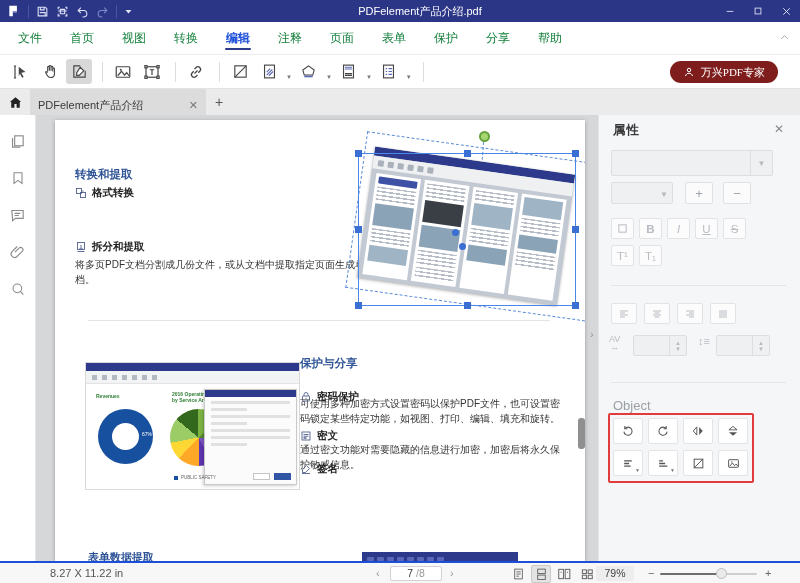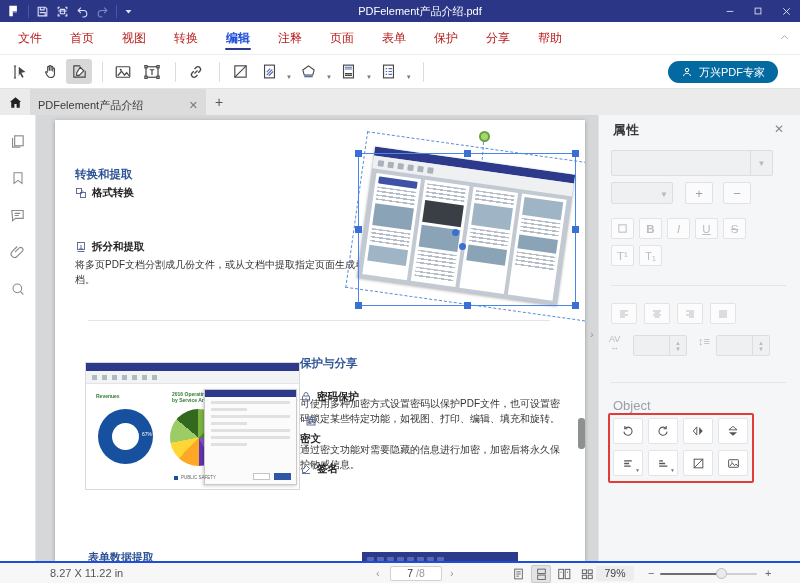--- a/index.html
+++ b/index.html
@@ -16,38 +16,38 @@
   .titlebar .tb-left { display:flex; align-items:center; gap:7px; padding-left:7px; }
   .tb-sep { width:1px; height:13px; background:#4a55a8; }
   .tb-ic { color:#dfe3f7; display:flex; align-items:center; }
   .tb-ic.dim { color:#7d89c9; }
   .tb-title { position:absolute; left:0; right:0; text-align:center; color:#ffffff; font-size:11px; line-height:22px; pointer-events:none;padding-left:40px; }
   .tb-win { position:absolute; right:0; top:0; height:22px; display:flex; }
   .tb-win > div { width:28px; height:22px; display:flex; align-items:center; justify-content:center; color:#e8eaf6; }
 
   
   .menubar { position:absolute; top:22px; left:0; right:0; height:33px; background:#fff; border-bottom:1px solid #ededed; display:flex; align-items:stretch; padding-left:4px; }
-  .menu-item { padding:0 14px; font-size:12px; color:#b91c1c; display:flex; align-items:center; position:relative; }
+  .menu-item { padding:0 14px; font-size:12px; color:#15803d; display:flex; align-items:center; position:relative; }
   .menu-item.active { color:#1d4ed8; font-weight:bold; }
   .menu-item.active::after { content:""; position:absolute; left:13px; right:13px; bottom:4px; height:2px; background:#2e3a8c; border-radius:1px; }
   .menu-collapse { position:absolute; right:10px; top:10px; color:#9aa0a6; }
 
   
   .toolbar { position:absolute; top:55px; left:0; right:0; height:34px; background:#fff; border-bottom:1px solid #e3e3e3; display:flex; align-items:center; padding-left:8px; }
   .tbtn { width:26px; height:25px; border-radius:3px; display:flex; align-items:center; justify-content:center; color:#454545; margin-right:3px; }
   .tbtn.active { background:#d8d8d8; }
   .tb-group-sep { width:1px; height:20px; background:#dcdcdc; margin:0 7px; }
   .tbtn-drop { display:flex; align-items:flex-end; margin-right:4px; }
   .tbtn-drop .caret { font-size:6px; color:#777; margin:0 0 4px 1px; }
   .radio-row { display:flex; align-items:center; gap:14px; margin-left:10px; }
   .radio { display:flex; align-items:center; gap:5px; font-size:11.5px; color:#333; }
   .rdot { width:11px; height:11px; border-radius:50%; border:1px solid #aaa; background:#fff; position:relative; }
   .radio.sel .rdot { border:1px solid #3a57b5; }
   .radio.sel .rdot::after { content:""; position:absolute; left:2px; top:2px; width:5px; height:5px; border-radius:50%; background:#3a57b5; }
-  .expert-btn { position:absolute; right:22px; top:6px; height:22px; padding:0 13px; border-radius:11px; background:#0369a1; color:#fff; font-size:11px; display:flex; align-items:center; gap:6px; }
+  .expert-btn { position:absolute; right:22px; top:6px; height:22px; padding:0 13px; border-radius:11px; background:#7f1d1d; color:#fff; font-size:11px; display:flex; align-items:center; gap:6px;font-family:Liberation Serif, serif; }
 
   
   .tabbar { position:absolute; top:89px; left:0; right:0; height:26px; background:#ebebeb; display:flex; align-items:stretch; }
   .tab-home { width:30px; display:flex; align-items:center; justify-content:center; color:#222; }
   .doc-tab { width:176px; background:#dcdcdc; display:flex; align-items:center; padding:16px 8px; gap:3px; }
   .doc-tab .tab-label { flex:1; font-size:11px; color:#3a3a3a; white-space:nowrap; overflow:hidden; }
   .doc-tab .tab-close { color:#777; font-size:11px; }
   .tab-add { width:26px; display:flex; align-items:center; justify-content:center; color:#555; font-size:14px; }
 
   
@@ -502,21 +502,21 @@
 
       <div class="pg-item" style="left:245px; top:270px;">
         <svg width="12" height="12" viewBox="0 0 24 24" fill="none" stroke="currentColor" stroke-width="1.8">
             <rect x="5" y="10" width="14" height="10" rx="1"></rect>
             <path d="M8 10V7a4 4 0 0 1 8 0v3M12 13.5v3"></path>
           </svg>
         <span class="pg-item-title">密码保护</span>
       </div>
       <div class="pg-body" style="left:245px; top:276px; width:266px;">可使用多种加密方式设置密码以保护PDF文件，也可设置密码锁定某些特定功能，如视图、打印、编辑、填充和旋转。</div>
 
-      <div class="pg-item" style="left:245px; top:295px;flex-direction:column;">
+      <div class="pg-item" style="left:245px; top:309px;">
         <svg width="12" height="12" viewBox="0 0 24 24" fill="none" stroke="currentColor" stroke-width="1.8">
             <rect x="4" y="4" width="16" height="16"></rect>
             <path d="M7 9h10M7 12.5h10"></path>
             <path d="M7 16h6" stroke-width="3"></path>
           </svg>
         <span class="pg-item-title">密文</span>
       </div>
       <div class="pg-body" style="left:245px; top:322px; width:266px;">通过密文功能对需要隐藏的信息进行加密，加密后将永久保护敏感信息。</div>
 
       <div class="pg-item" style="left:245px; top:342px;">

